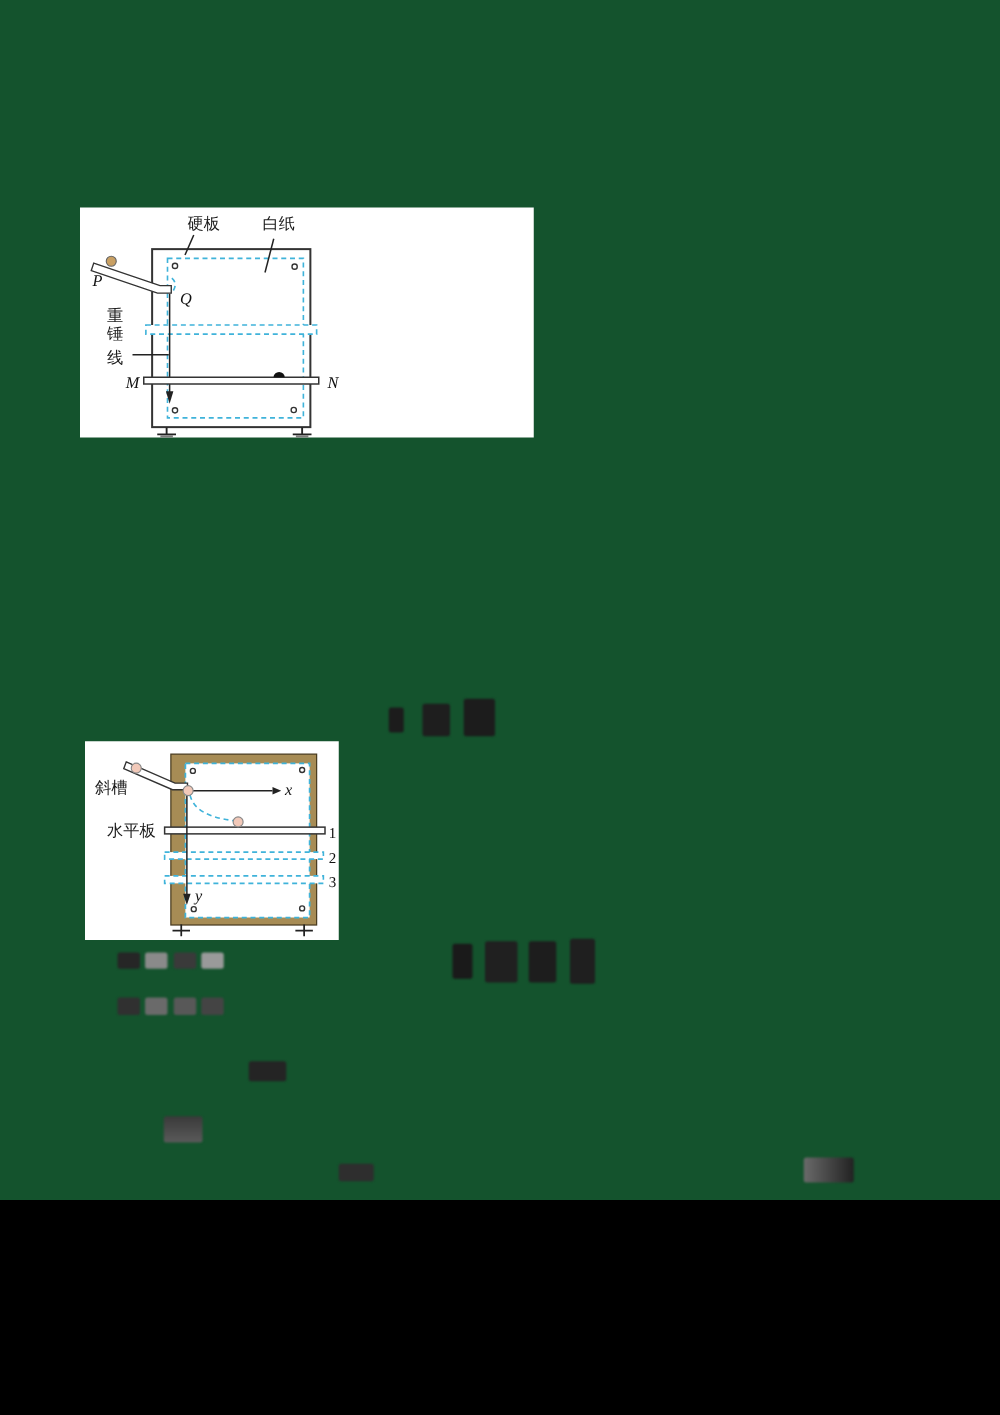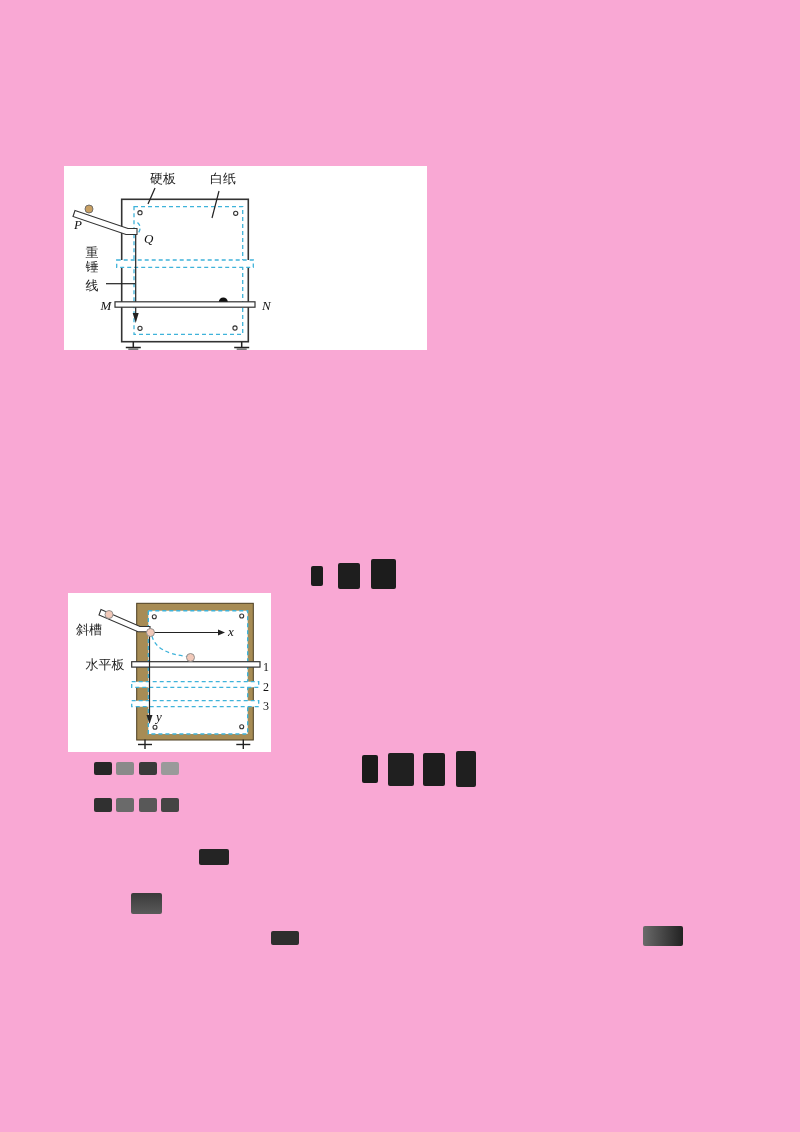--- a/index.html
+++ b/index.html
@@ -1,16 +1,16 @@
 <!DOCTYPE html>
 <html><head>
 <meta charset="utf-8">
 <style>
   html,body{margin:0;padding:0;background:#000;}
-  .canvas{position:relative;width:800px;height:1132px;background:#f9a8d4;overflow:hidden;
+  .canvas{position:relative;width:800px;height:960px;background:#14532d;overflow:hidden;
           font-family:"Liberation Serif",serif;}
   .card{position:absolute;background:#fff;}
   .card1{left:64px;top:166px;width:363px;height:184px;}
   .card2{left:68px;top:593px;width:203px;height:159px;}
   svg{display:block;}
   .cjk{font-family:"Liberation Serif",serif;font-size:13px;fill:#1a1a1a;}
   .it{font-family:"Liberation Serif",serif;font-style:italic;font-size:13px;fill:#111;}
   .num{font-family:"Liberation Serif",serif;font-size:12px;fill:#111;}
   .dash{fill:none;stroke:#3fb3da;stroke-width:1.3;stroke-dasharray:4 3;}
   .dashfill{fill:#fff;stroke:#3fb3da;stroke-width:1.3;stroke-dasharray:4 3;}

